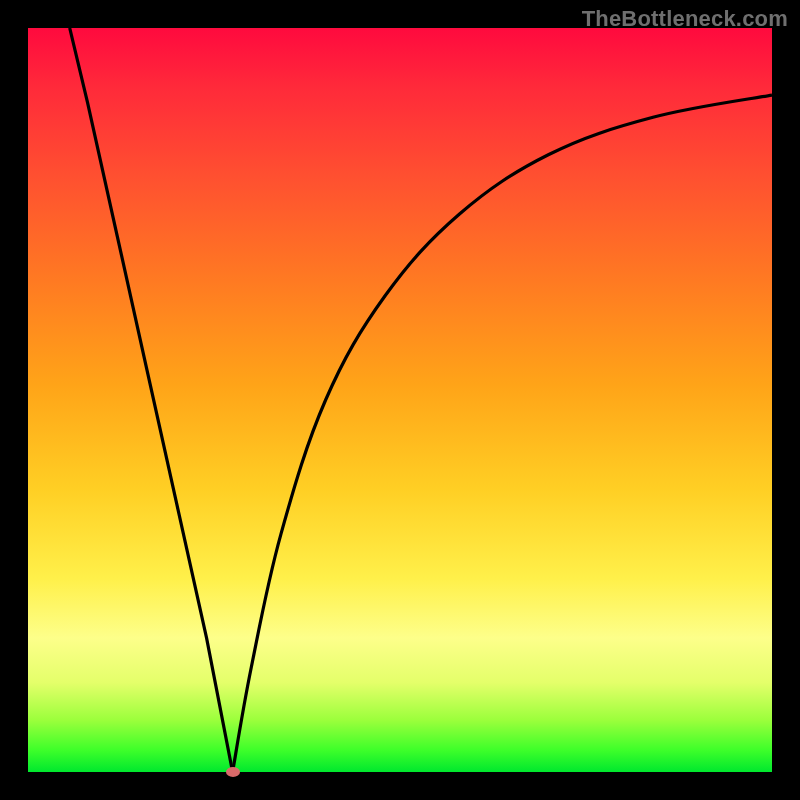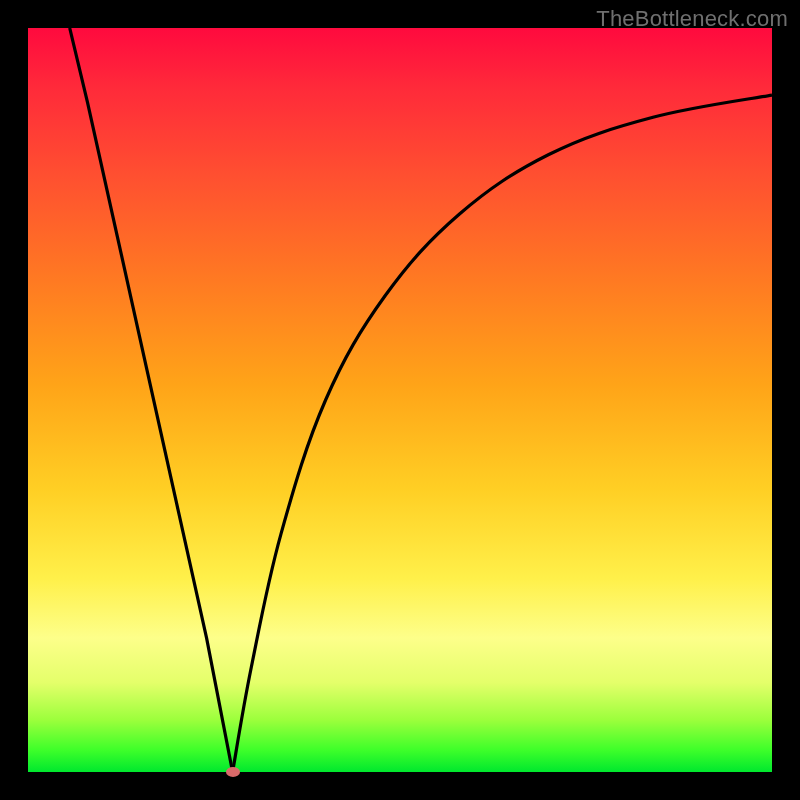--- a/index.html
+++ b/index.html
@@ -41,21 +41,21 @@
       #3fff2a 97%,
       #00e82e 100%
     );
   }
   .watermark {
     position: absolute;
     top: 6px;
     right: 12px;
     color: #6f6f6f;
     font-size: 22px;
-    font-weight: 400;
+    font-weight: 700;
     letter-spacing: 0.2px;
     user-select: none;
   }
   svg.curve {
     position: absolute;
     top: 0;
     left: 0;
     width: 744px;
     height: 744px;
   }

